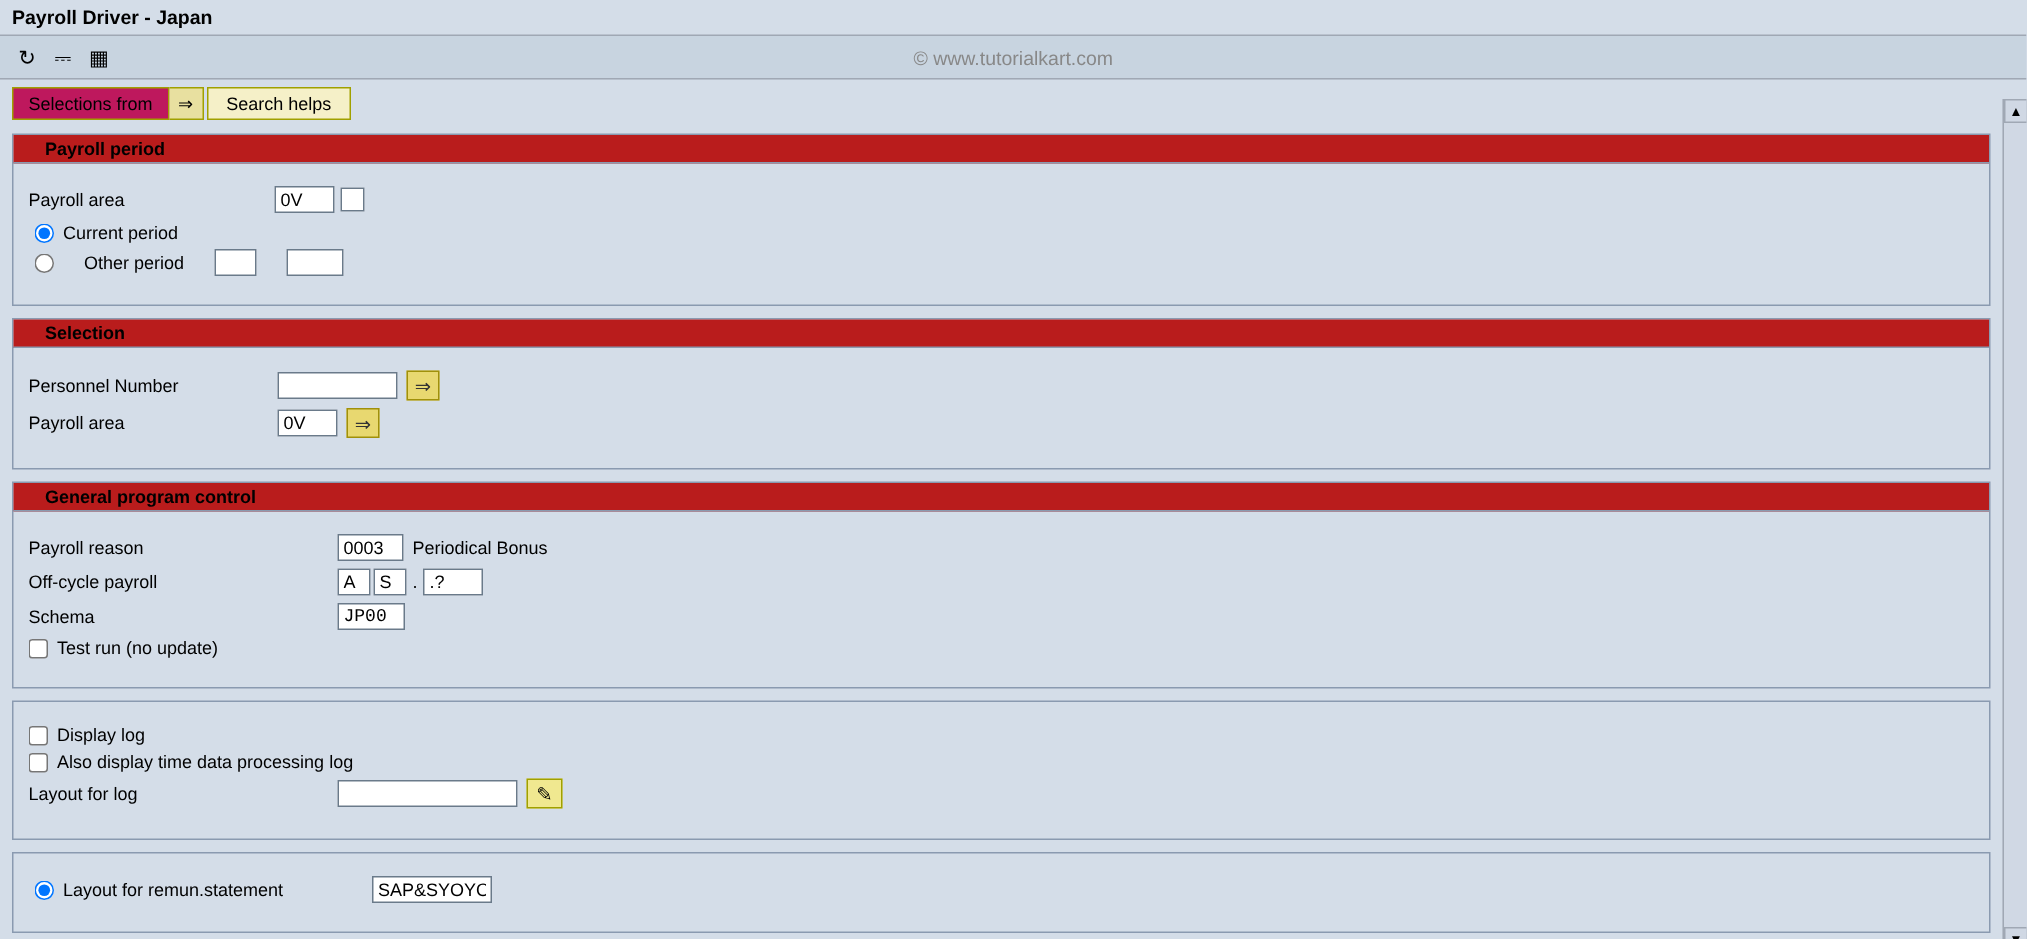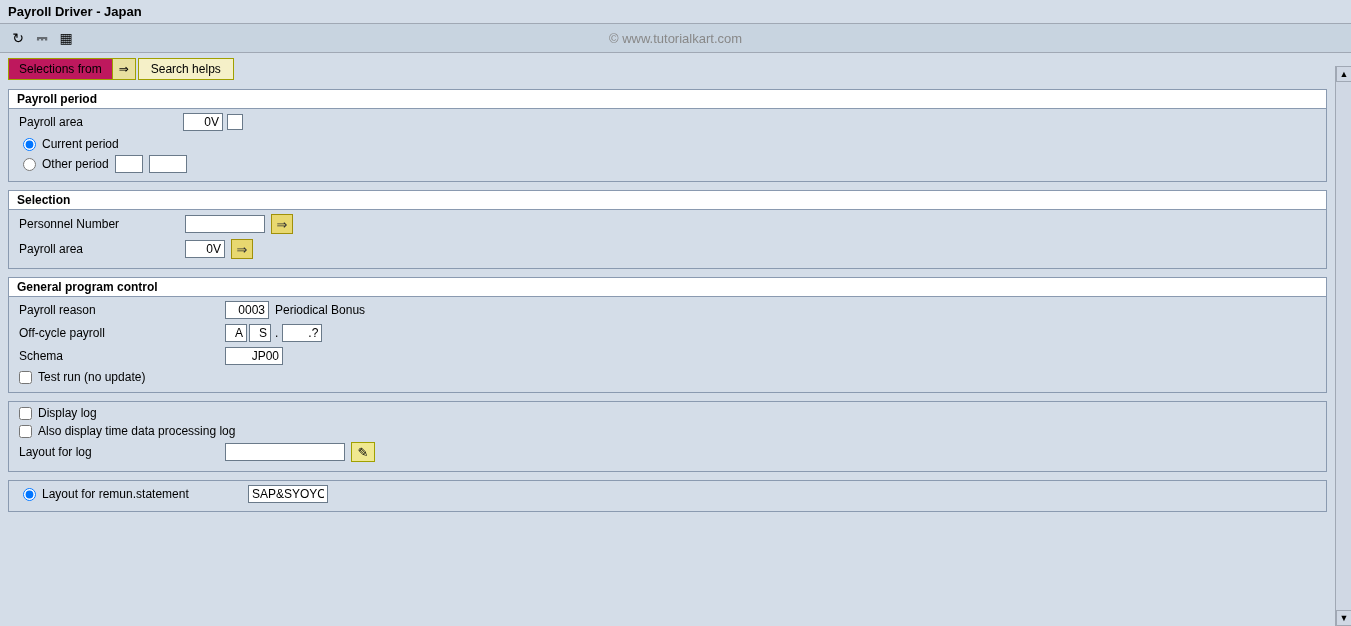--- a/index.html
+++ b/index.html
@@ -81,28 +81,28 @@
     .main-content {
       padding: 4px 8px;
       background: #d4dde8;
     }
     .section {
       border: 1px solid #8a9ab0;
       margin-bottom: 8px;
       background: #d4dde8;
     }
     .section-header {
-      background: #ffffff;
-      padding: 2px 8px;
+      background: #b91c1c;
+      padding: 2px 21px;
       font-weight: bold;
       font-size: 12px;
       border-bottom: 1px solid #8a9ab0;
     }
     .section-body {
-      padding: 4px 10px;
+      padding: 15px 10px;
     }
     .form-row {
       display: flex;
       align-items: center;
       margin-bottom: 5px;
       gap: 6px;
     }
     .form-label {
       min-width: 160px;
       font-size: 12px;
@@ -110,39 +110,38 @@
     .form-label-wide {
       min-width: 200px;
       font-size: 12px;
     }
     .form-input {
       border: 1px solid #6a7a8a;
       background: #fff;
       padding: 1px 3px;
       font-size: 12px;
       height: 18px;
-      text-align: right;
     }
     .form-input-sm {
       width: 40px;
     }
     .radio-row {
       display: flex;
       align-items: center;
       gap: 6px;
       margin-bottom: 4px;
       margin-left: 4px;
     }
     .radio-row input[type="radio"] {
       margin: 0;
     }
     .other-period-row {
       display: flex;
       align-items: center;
-      gap: 6px;
+      gap: 20px;
       margin-bottom: 4px;
       margin-left: 4px;
     }
     .payroll-area-row {
       display: flex;
       align-items: center;
       gap: 4px;
       margin-bottom: 6px;
     }
     .small-box {
@@ -310,21 +309,21 @@
             <span class="form-label-wide">Off-cycle payroll</span>
             <div class="off-cycle-group">
               <input class="form-input" type="text" style="width: 22px;" value="A">
               <input class="form-input" type="text" style="width: 22px;" value="S">
               <span class="dot-label">.</span>
               <input class="form-input" type="text" style="width: 40px;" value=".?">
             </div>
           </div>
           <div class="form-row">
             <span class="form-label-wide">Schema</span>
-            <input class="form-input" type="text" style="width: 58px;" value="JP00">
+            <input class="form-input" type="text" style="width: 45px; font-family: Liberation Mono, monospace;" value="JP00">
           </div>
           <div class="checkbox-row">
             <input type="checkbox" style="">
             <span>Test run (no update)</span>
           </div>
         </div>
       </div>
 
       <div class="section">
         <div class="section-body">

